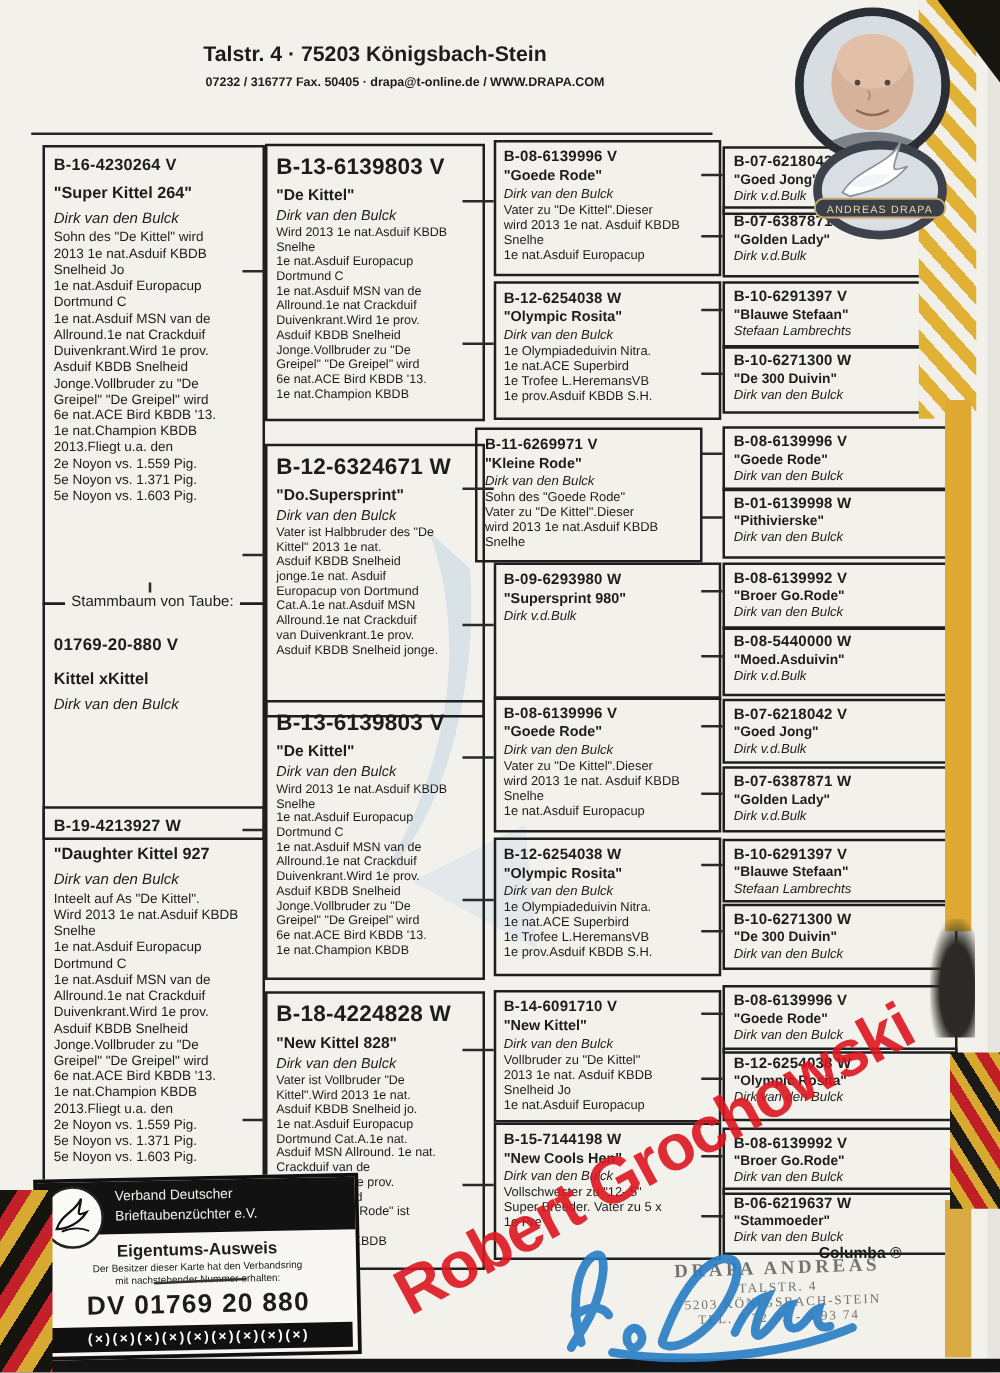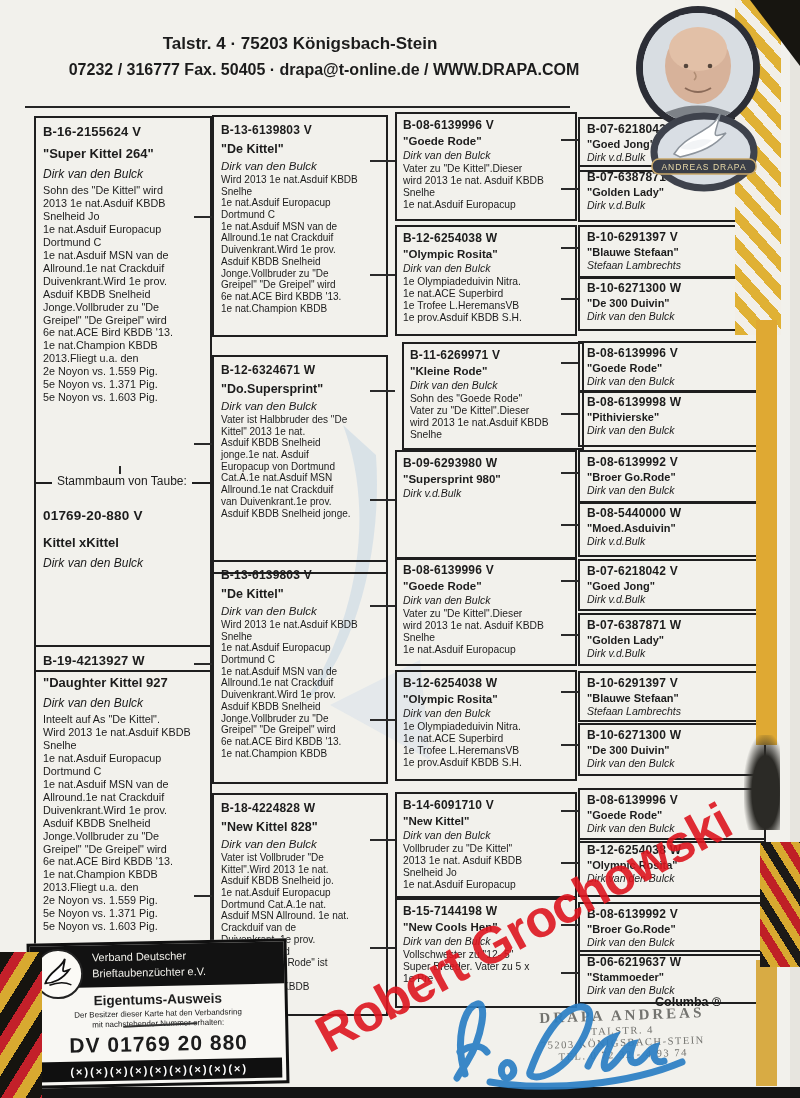--- a/index.html
+++ b/index.html
@@ -18,29 +18,29 @@
   .flag-right{position:absolute;left:760px;top:842px;width:40px;height:125px;
       background:repeating-linear-gradient(58deg,#1c1a17 0 9px,#d8a930 9px 17px,#bf2026 17px 26px,#d8a930 26px 33px);z-index:4;}
   .flag-bl{position:absolute;left:0;top:952px;width:42px;height:146px;
       background:repeating-linear-gradient(122deg,#16140f 0 12px,#c3202a 12px 22px,#d8a930 22px 33px);z-index:10;}
   .bottom-bar{position:absolute;left:0;bottom:0;width:100%;height:11px;background:#141414;z-index:3;}
   .feather-wm{position:absolute;left:268px;top:415px;z-index:1;opacity:.5;}
   
   .hdr{position:absolute;left:0;top:28px;width:600px;text-align:center;z-index:2;}
   .hdr .name{font-size:21px;font-weight:bold;letter-spacing:.5px;}
   .hdr .addr{font-size:17px;font-weight:bold;margin-top:6px;}
-  .hdr .contact{font-size:16px;font-weight:bold;margin-top:7px;margin-left:48px;}
+  .hdr .contact{font-size:10px;font-weight:bold;margin-top:7px;margin-left:48px;}
   .hdr-rule{position:absolute;left:25px;top:106px;width:545px;height:2px;background:#262626;z-index:2;}
   
   .pbox{position:absolute;border:2px solid #1f1f1f;padding:6px 7px;z-index:2;overflow:hidden;background:transparent;}
   .ring{font-weight:bold;font-size:13px;margin-bottom:7px;letter-spacing:.2px;}
   .pname{font-weight:bold;font-size:13px;margin-bottom:6px;}
   .breeder{font-style:italic;font-size:12px;margin-bottom:3px;}
   .pbody{font-size:10.8px;line-height:1.2;white-space:pre-line;}
-  .c2 .ring{font-size:12px;margin-bottom:5px;} .c2 .pname{font-size:12.5px;margin-bottom:4px;}
+  .c2 .ring{font-size:18px;margin-bottom:5px;} .c2 .pname{font-size:12.5px;margin-bottom:4px;}
   .c2 .breeder{font-size:11.5px;margin-bottom:2px;} .c2 .pbody{font-size:10px;line-height:1.17;}
   .c3{padding:4px 6px;} .c3 .ring{font-size:12px;margin-bottom:3px;} .c3 .pname{font-size:11.5px;margin-bottom:2px;}
   .c3 .breeder{font-size:10.5px;margin-bottom:2px;} .c3 .pbody{font-size:10.3px;line-height:1.16;}
   .c4{padding:3px 7px;} .c4 .ring{font-size:12px;margin-bottom:2px;} .c4 .pname{font-size:11px;margin-bottom:1px;}
   .c4 .breeder{font-size:10.5px;margin-bottom:0;}
   .subject-box{padding-top:24px;}
   .subject-box .ring{font-size:13.5px;margin-bottom:12px;}
   .subject-box .pname{}
   .stammbaum-label{position:absolute;left:52px;top:474px;font-size:12px;background:#f2f1ec;
       padding:0 5px;z-index:3;}
@@ -115,21 +115,21 @@
       <path d="M78,70 q4,5 0,8" stroke="#b08d74" stroke-width="1.6" fill="none"></path>
     </g>
     <ellipse cx="88" cy="150" rx="50" ry="36" fill="#d9dee4" stroke="#3e424c" stroke-width="7"></ellipse>
     <path d="M58,152 C70,132 96,130 104,112 C101,130 92,138 110,131 C99,144 86,150 64,155 Z" fill="#ffffff" stroke="#8d949c" stroke-width="1.5"></path>
     <path d="M64,146 C74,138 88,136 96,138 C88,146 74,150 64,146 Z" fill="#f2f4f6"></path>
     <rect x="36" y="157" width="104" height="15" rx="7" fill="#3a3e48" stroke="#c9a86a" stroke-width="1.5"></rect>
     <text x="88" y="168" font-size="8.5" fill="#e8d9a8" text-anchor="middle" letter-spacing="1" font-family="Liberation Sans, sans-serif">ANDREAS DRAPA</text>
   </svg>
 
   <div class="pbox" style="left:34px;top:116px;width:160px;height:352px">
-    <div class="ring">B-16-2155624 V</div>
+    <div class="ring">B-16-4230264 V</div>
     <div class="pname">"Super Kittel  264"</div>
     <div class="breeder">Dirk van den Bulck</div>
     <div class="pbody">Sohn des "De Kittel" wird
 2013 1e nat.Asduif KBDB
 Snelheid Jo
 1e nat.Asduif Europacup
 Dortmund C
 1e nat.Asduif MSN van de
 Allround.1e nat Crackduif
 Duivenkrant.Wird 1e prov.
@@ -250,21 +250,21 @@
   </div>
   <div class="pbox c3" style="left:395px;top:225px;width:166px;height:99px">
     <div class="ring">B-12-6254038 W</div>
     <div class="pname">"Olympic Rosita"</div>
     <div class="breeder">Dirk van den Bulck</div>
     <div class="pbody">1e Olympiadeduivin Nitra.
 1e nat.ACE Superbird
 1e Trofee L.HeremansVB
 1e prov.Asduif KBDB S.H.</div>
   </div>
-  <div class="pbox c3" style="left:402px;top:342px;width:166px;height:96px">
+  <div class="pbox c3" style="left:380px;top:342px;width:166px;height:96px">
     <div class="ring">B-11-6269971 V</div>
     <div class="pname">"Kleine Rode"</div>
     <div class="breeder">Dirk van den Bulck</div>
     <div class="pbody">Sohn des "Goede Rode"
 Vater zu "De Kittel".Dieser
 wird 2013 1e nat.Asduif KBDB
 Snelhe</div>
   </div>
   <div class="pbox c3" style="left:395px;top:450px;width:166px;height:98px">
     <div class="ring">B-09-6293980 W</div>
@@ -326,21 +326,21 @@
     <div class="ring">B-10-6271300 W</div>
     <div class="pname">"De 300 Duivin"</div>
     <div class="breeder">Dirk van den Bulck</div>
   </div>
   <div class="pbox c4" style="left:578px;top:341px;width:170px;height:42px">
     <div class="ring">B-08-6139996 V</div>
     <div class="pname">"Goede Rode"</div>
     <div class="breeder">Dirk van den Bulck</div>
   </div>
   <div class="pbox c4" style="left:578px;top:390px;width:170px;height:47px">
-    <div class="ring">B-08-6139998 W</div>
+    <div class="ring">B-01-6139998 W</div>
     <div class="pname">"Pithivierske"</div>
     <div class="breeder">Dirk van den Bulck</div>
   </div>
   <div class="pbox c4" style="left:578px;top:450px;width:170px;height:44px">
     <div class="ring">B-08-6139992 V</div>
     <div class="pname">"Broer Go.Rode"</div>
     <div class="breeder">Dirk van den Bulck</div>
   </div>
   <div class="pbox c4" style="left:578px;top:501px;width:170px;height:46px">
     <div class="ring">B-08-5440000 W</div>

